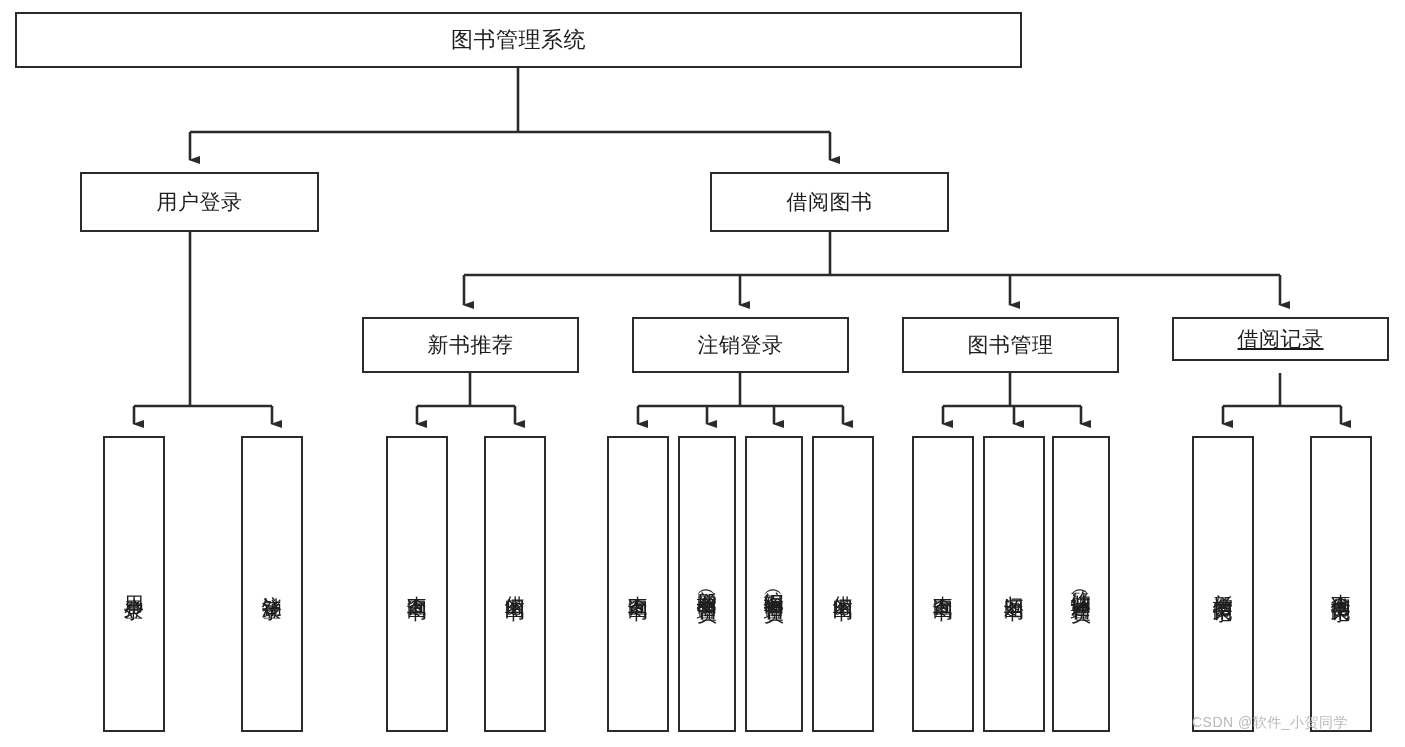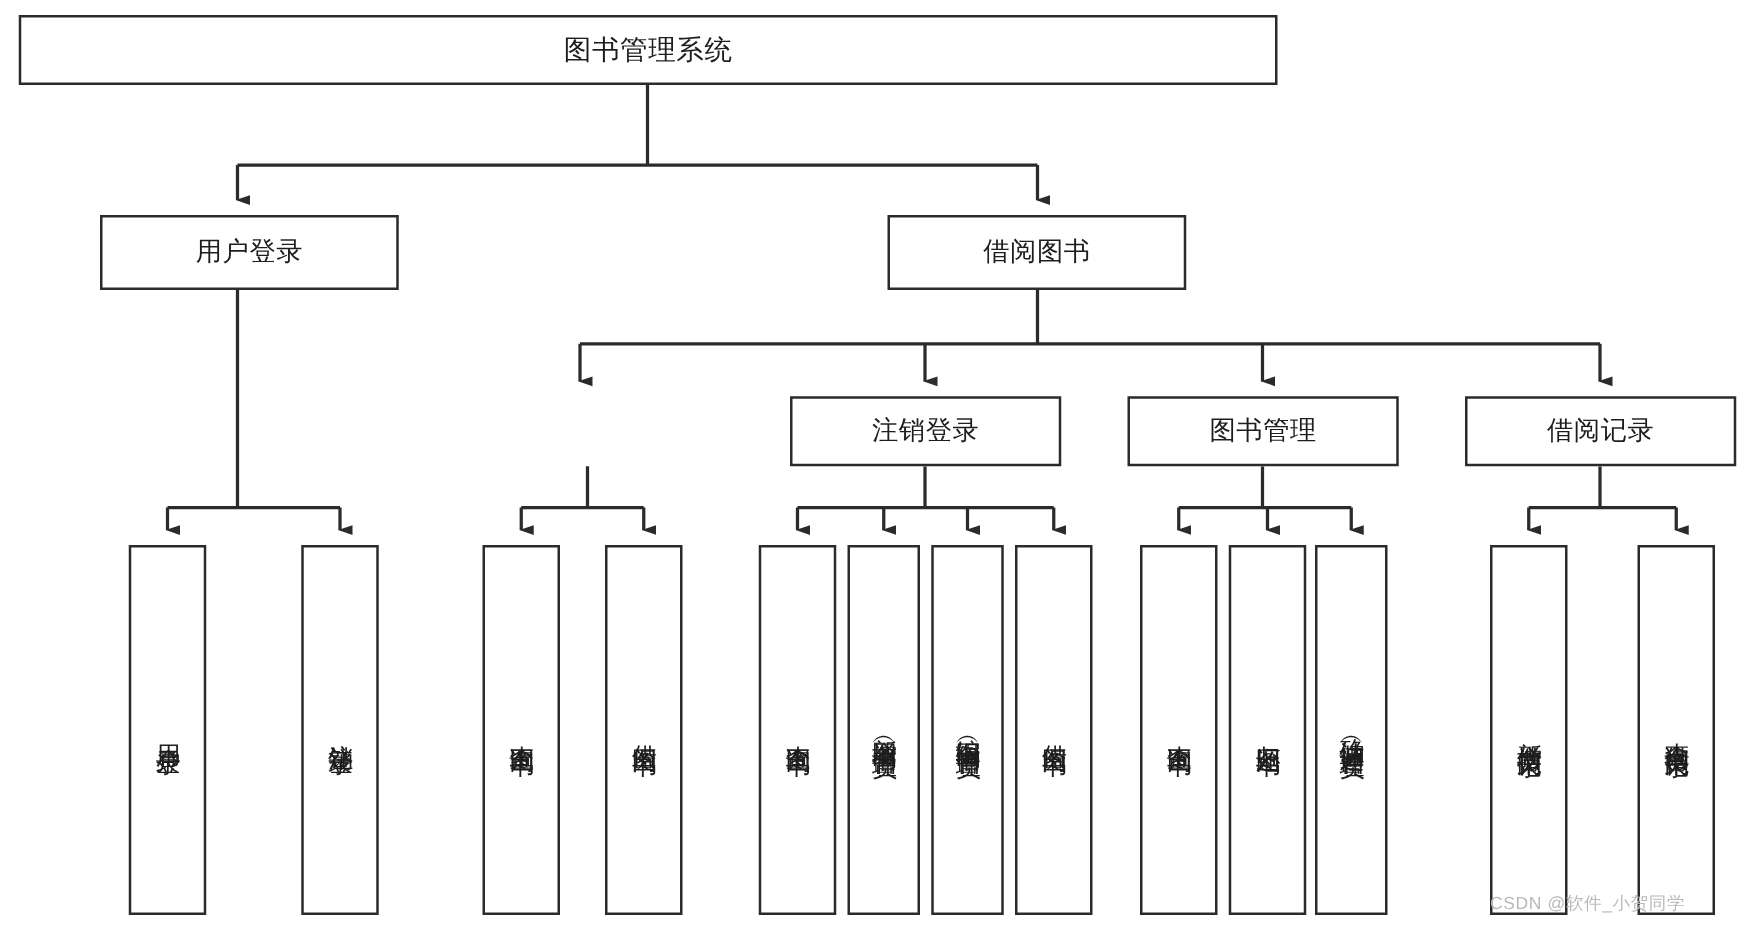--- a/index.html
+++ b/index.html
@@ -124,27 +124,30 @@
     <span class="lbl">图书管理系统</span>
   </div>
 
   <div class="node" style="left:80px; top:172px; width:239px; height:60px;">
     <span class="lbl">用户登录</span>
   </div>
   <div class="node" style="left:710px; top:172px; width:239px; height:60px;">
     <span class="lbl">借阅图书</span>
   </div>
 
+  <div class="node" style="left:362px; top:317px; width:217px; height:56px;">
+    <span class="lbl">新书推荐</span>
+  </div>
   <div class="node" style="left:632px; top:317px; width:217px; height:56px;">
     <span class="lbl">注销登录</span>
   </div>
   <div class="node" style="left:902px; top:317px; width:217px; height:56px;">
     <span class="lbl">图书管理</span>
   </div>
-  <div class="node" style="left:1172px; top:317px; width:217px; height:56px;">
+  <div class="node" style="left:1172px; top:317px; width:217px; height:44px;text-decoration:underline;">
     <span class="lbl">借阅记录</span>
   </div>
 
   <div class="node leaf" style="left:103px; top:436px; width:62px; height:296px;">
     <span class="lbl">用户登录</span>
   </div>
   <div class="node leaf" style="left:241px; top:436px; width:62px; height:296px;">
     <span class="lbl">注销登录</span>
   </div>
   <div class="node leaf" style="left:386px; top:436px; width:62px; height:296px;">

